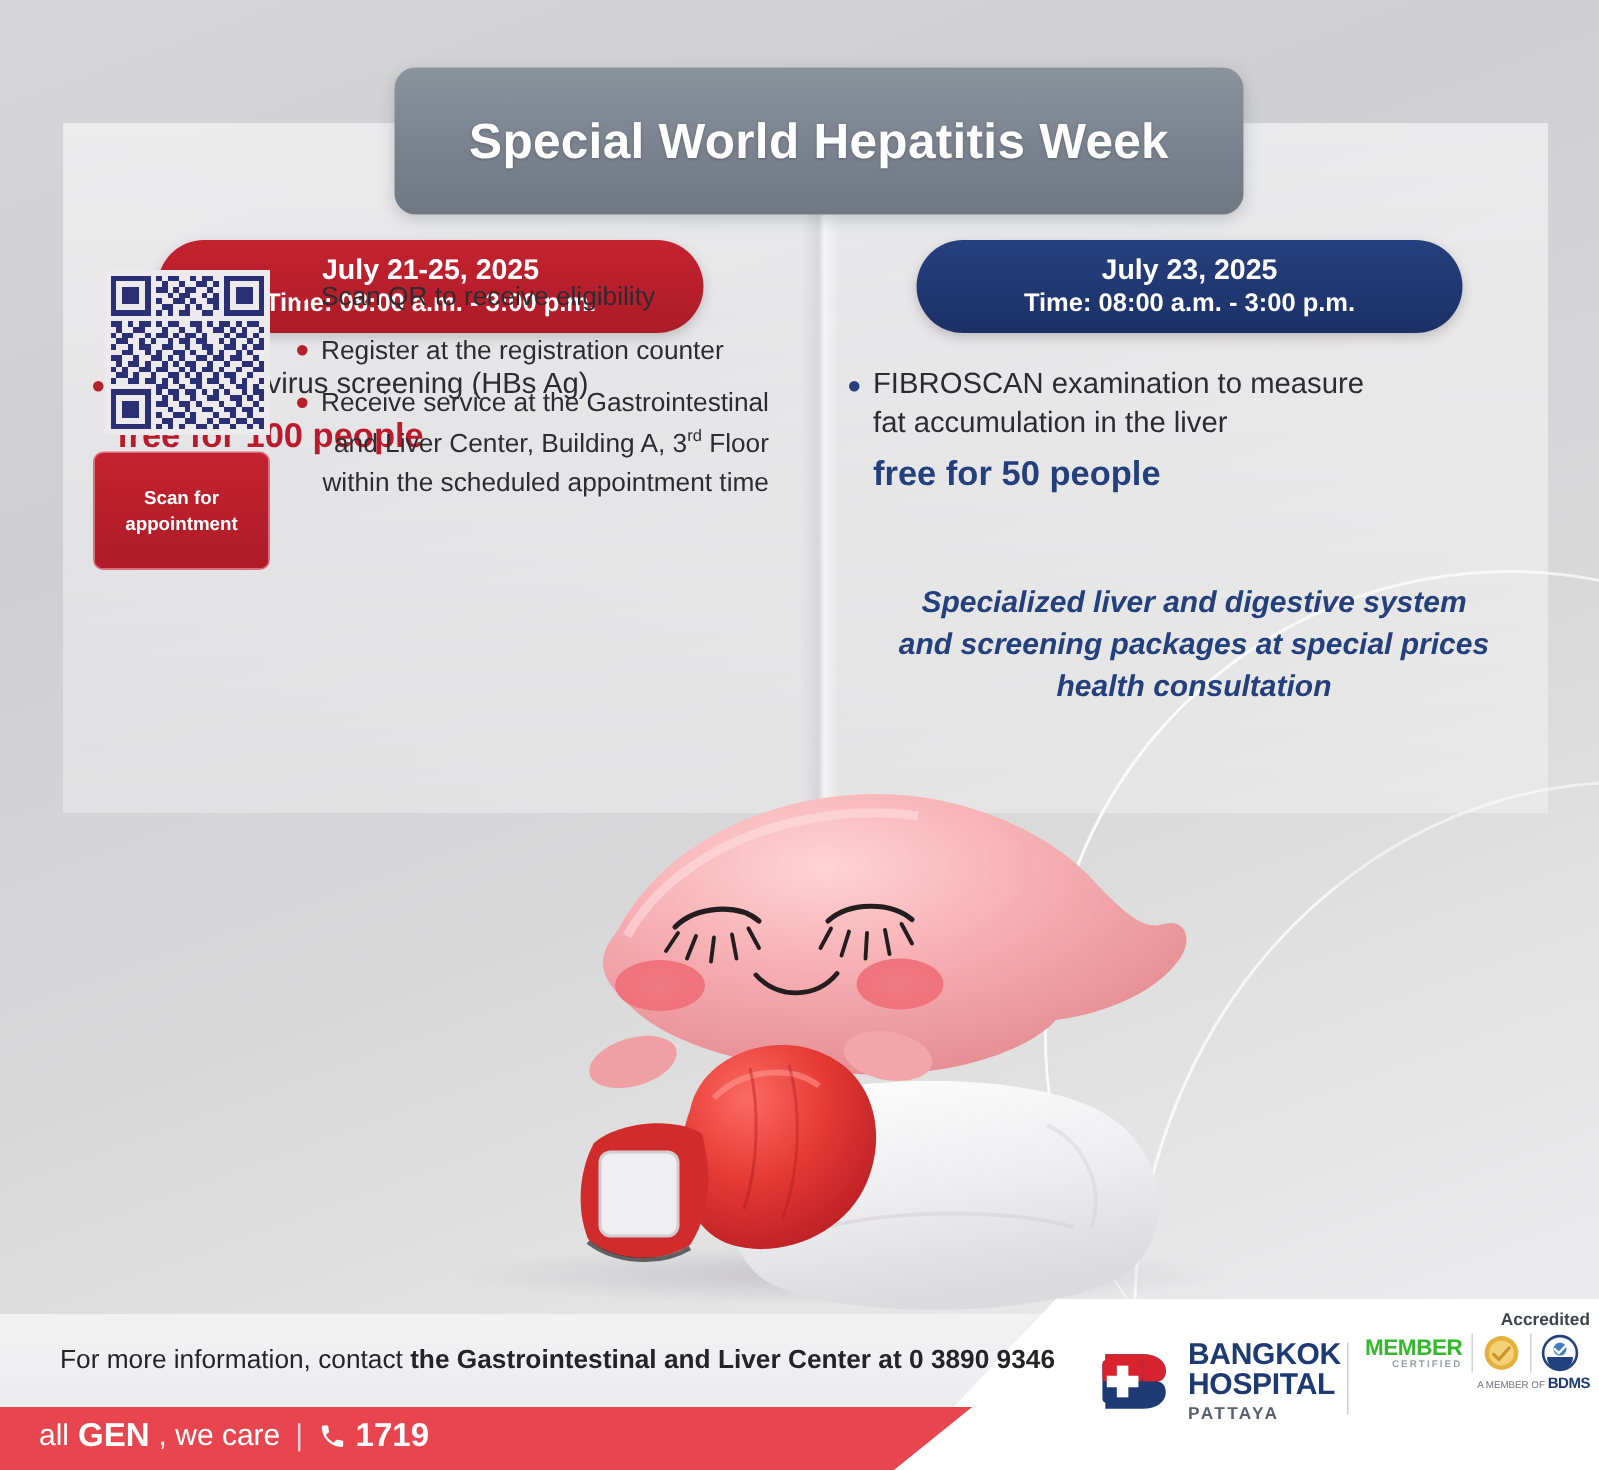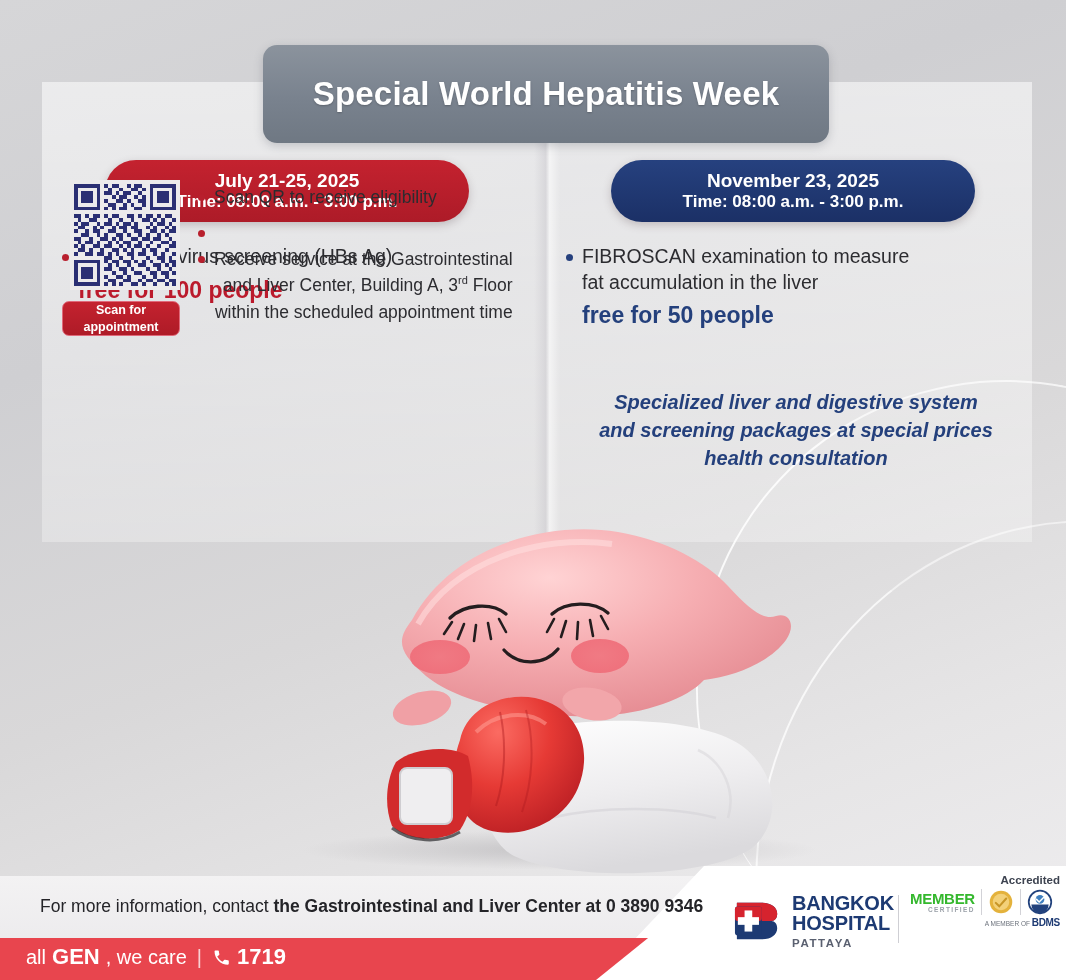--- a/index.html
+++ b/index.html
@@ -84,21 +84,21 @@
   .lead-text { font-size: 19.5px; color: #2c2c30; line-height: 1.32; }
 
   .free-red  { margin: 7px 0 0 16px; font-size: 23px; font-weight: bold; color: #bb1a2c; }
   .free-navy { margin: 7px 0 0 16px; font-size: 23px; font-weight: bold; color: #24407c; }
 
   
   .qr-block { position: absolute; left: 62px; top: 180px; width: 470px; display: flex; }
   .qr-left { width: 126px; margin-right: 10px; }
   .qr-img { width: 110px; height: 110px; display: block; margin: 0 auto; }
   .scan-btn {
-    margin-top: 11px; width: 118px; padding: 0 0;
+    margin-top: 11px; width: 118px; padding: 22px 0;
     background: linear-gradient(180deg,#c4222f 0%,#ae1b27 100%);
     border: 1px solid #e0697a; border-radius: 7px;
     color: #fff; font-size: 12.5px; font-weight: bold; text-align: center; line-height: 1.32;
   }
   .steps { padding-top: 4px; }
   .step-row { display: flex; margin-bottom: 9px; text-align: right; }
   .step-text { font-size: 17.5px; color: #2c2c30; line-height: 1.52; }
   .step-text sup { font-size: 11px; vertical-align: super; }
 
   
@@ -398,35 +398,36 @@
       </div>
     </div>
 
     <div class="steps">
       <div class="step-row">
         <span class="dot dot-red"></span>
         <span class="step-text">Scan QR to receive eligibility</span>
       </div>
       <div class="step-row">
         <span class="dot dot-red"></span>
+        <span class="step-text">Register at the registration counter</span>
       </div>
       <div class="step-row">
         <span class="dot dot-red"></span>
         <span class="step-text">
           <span>Receive service at the Gastrointestinal</span><br>
           <span>and Liver Center, Building A, 3</span><sup>rd</sup><span> Floor</span><br>
           <span>within the scheduled appointment time</span>
         </span>
       </div>
     </div>
   </div>
 
   <div class="col col-right">
     <div class="pill pill-navy">
-      <span class="d1">November 23, 2025</span>
+      <span class="d1">July 23, 2025</span>
       <span class="d2">Time: 08:00 a.m. - 3:00 p.m.</span>
     </div>
     <div class="bullet-row">
       <span class="dot dot-navy"></span>
       <span class="lead-text">
         <span>FIBROSCAN examination to measure</span><br>
         <span>fat accumulation in the liver</span>
       </span>
     </div>
     <div class="free-navy">free for 50 people</div>

